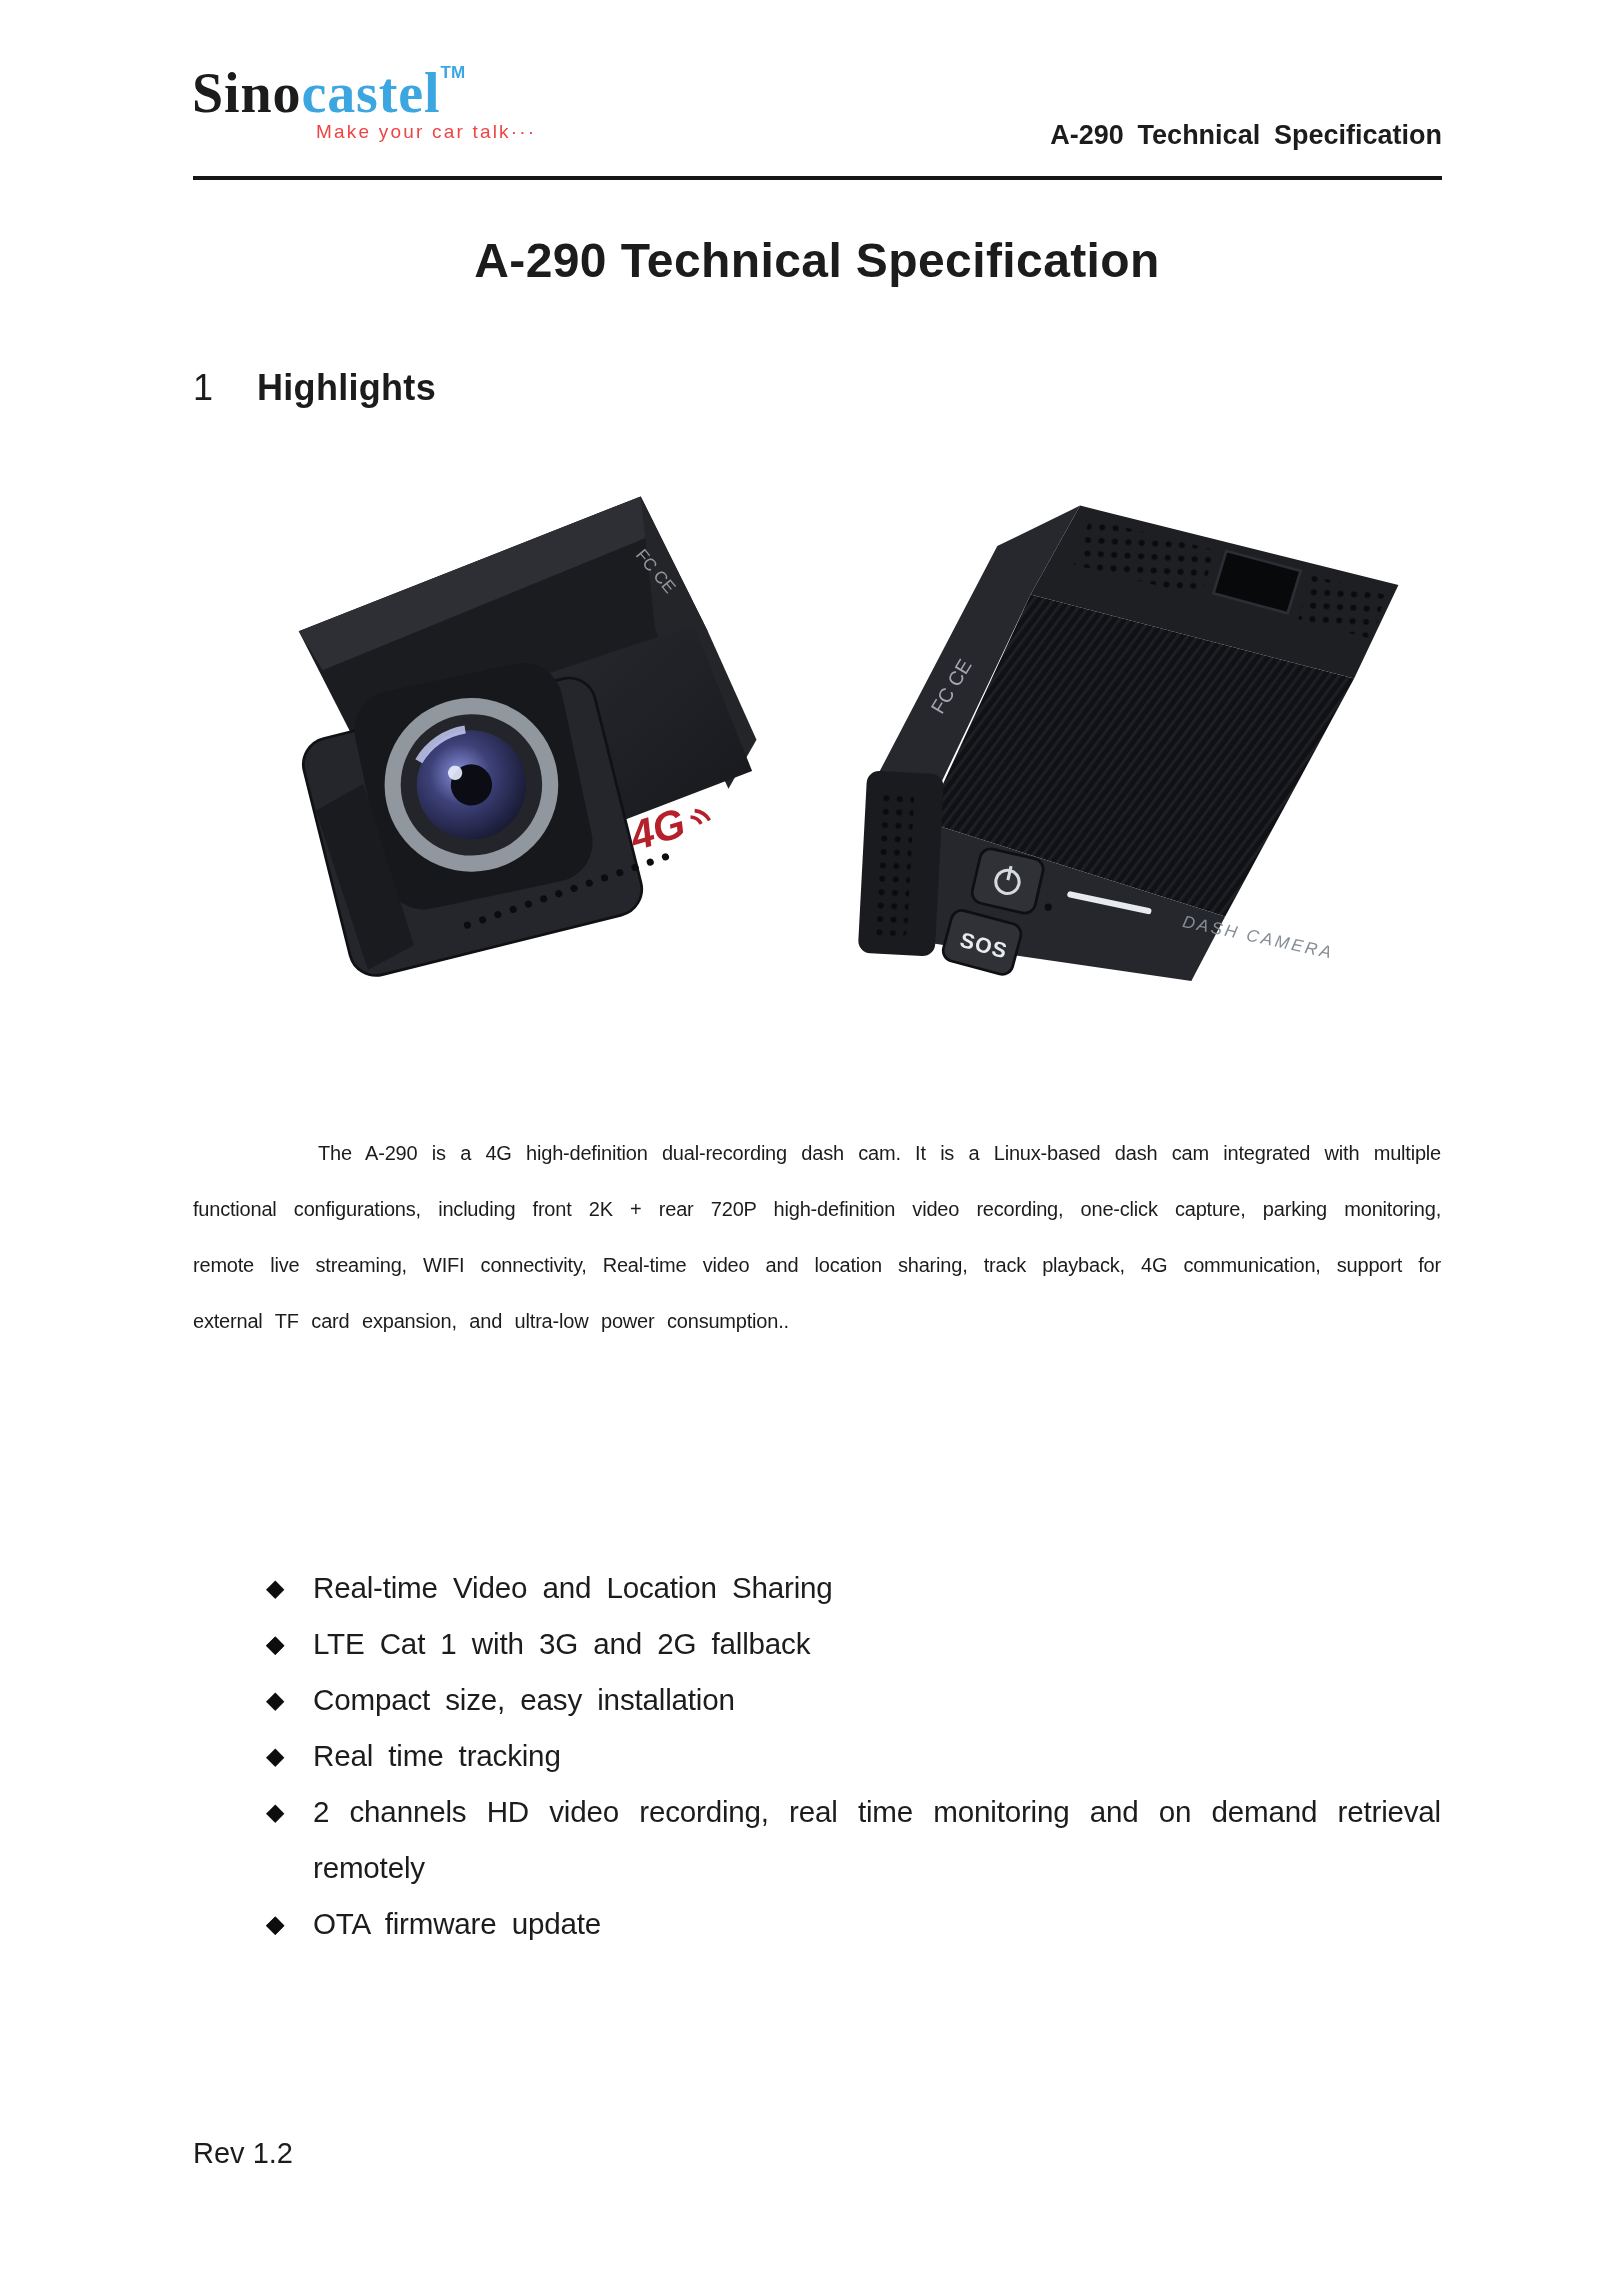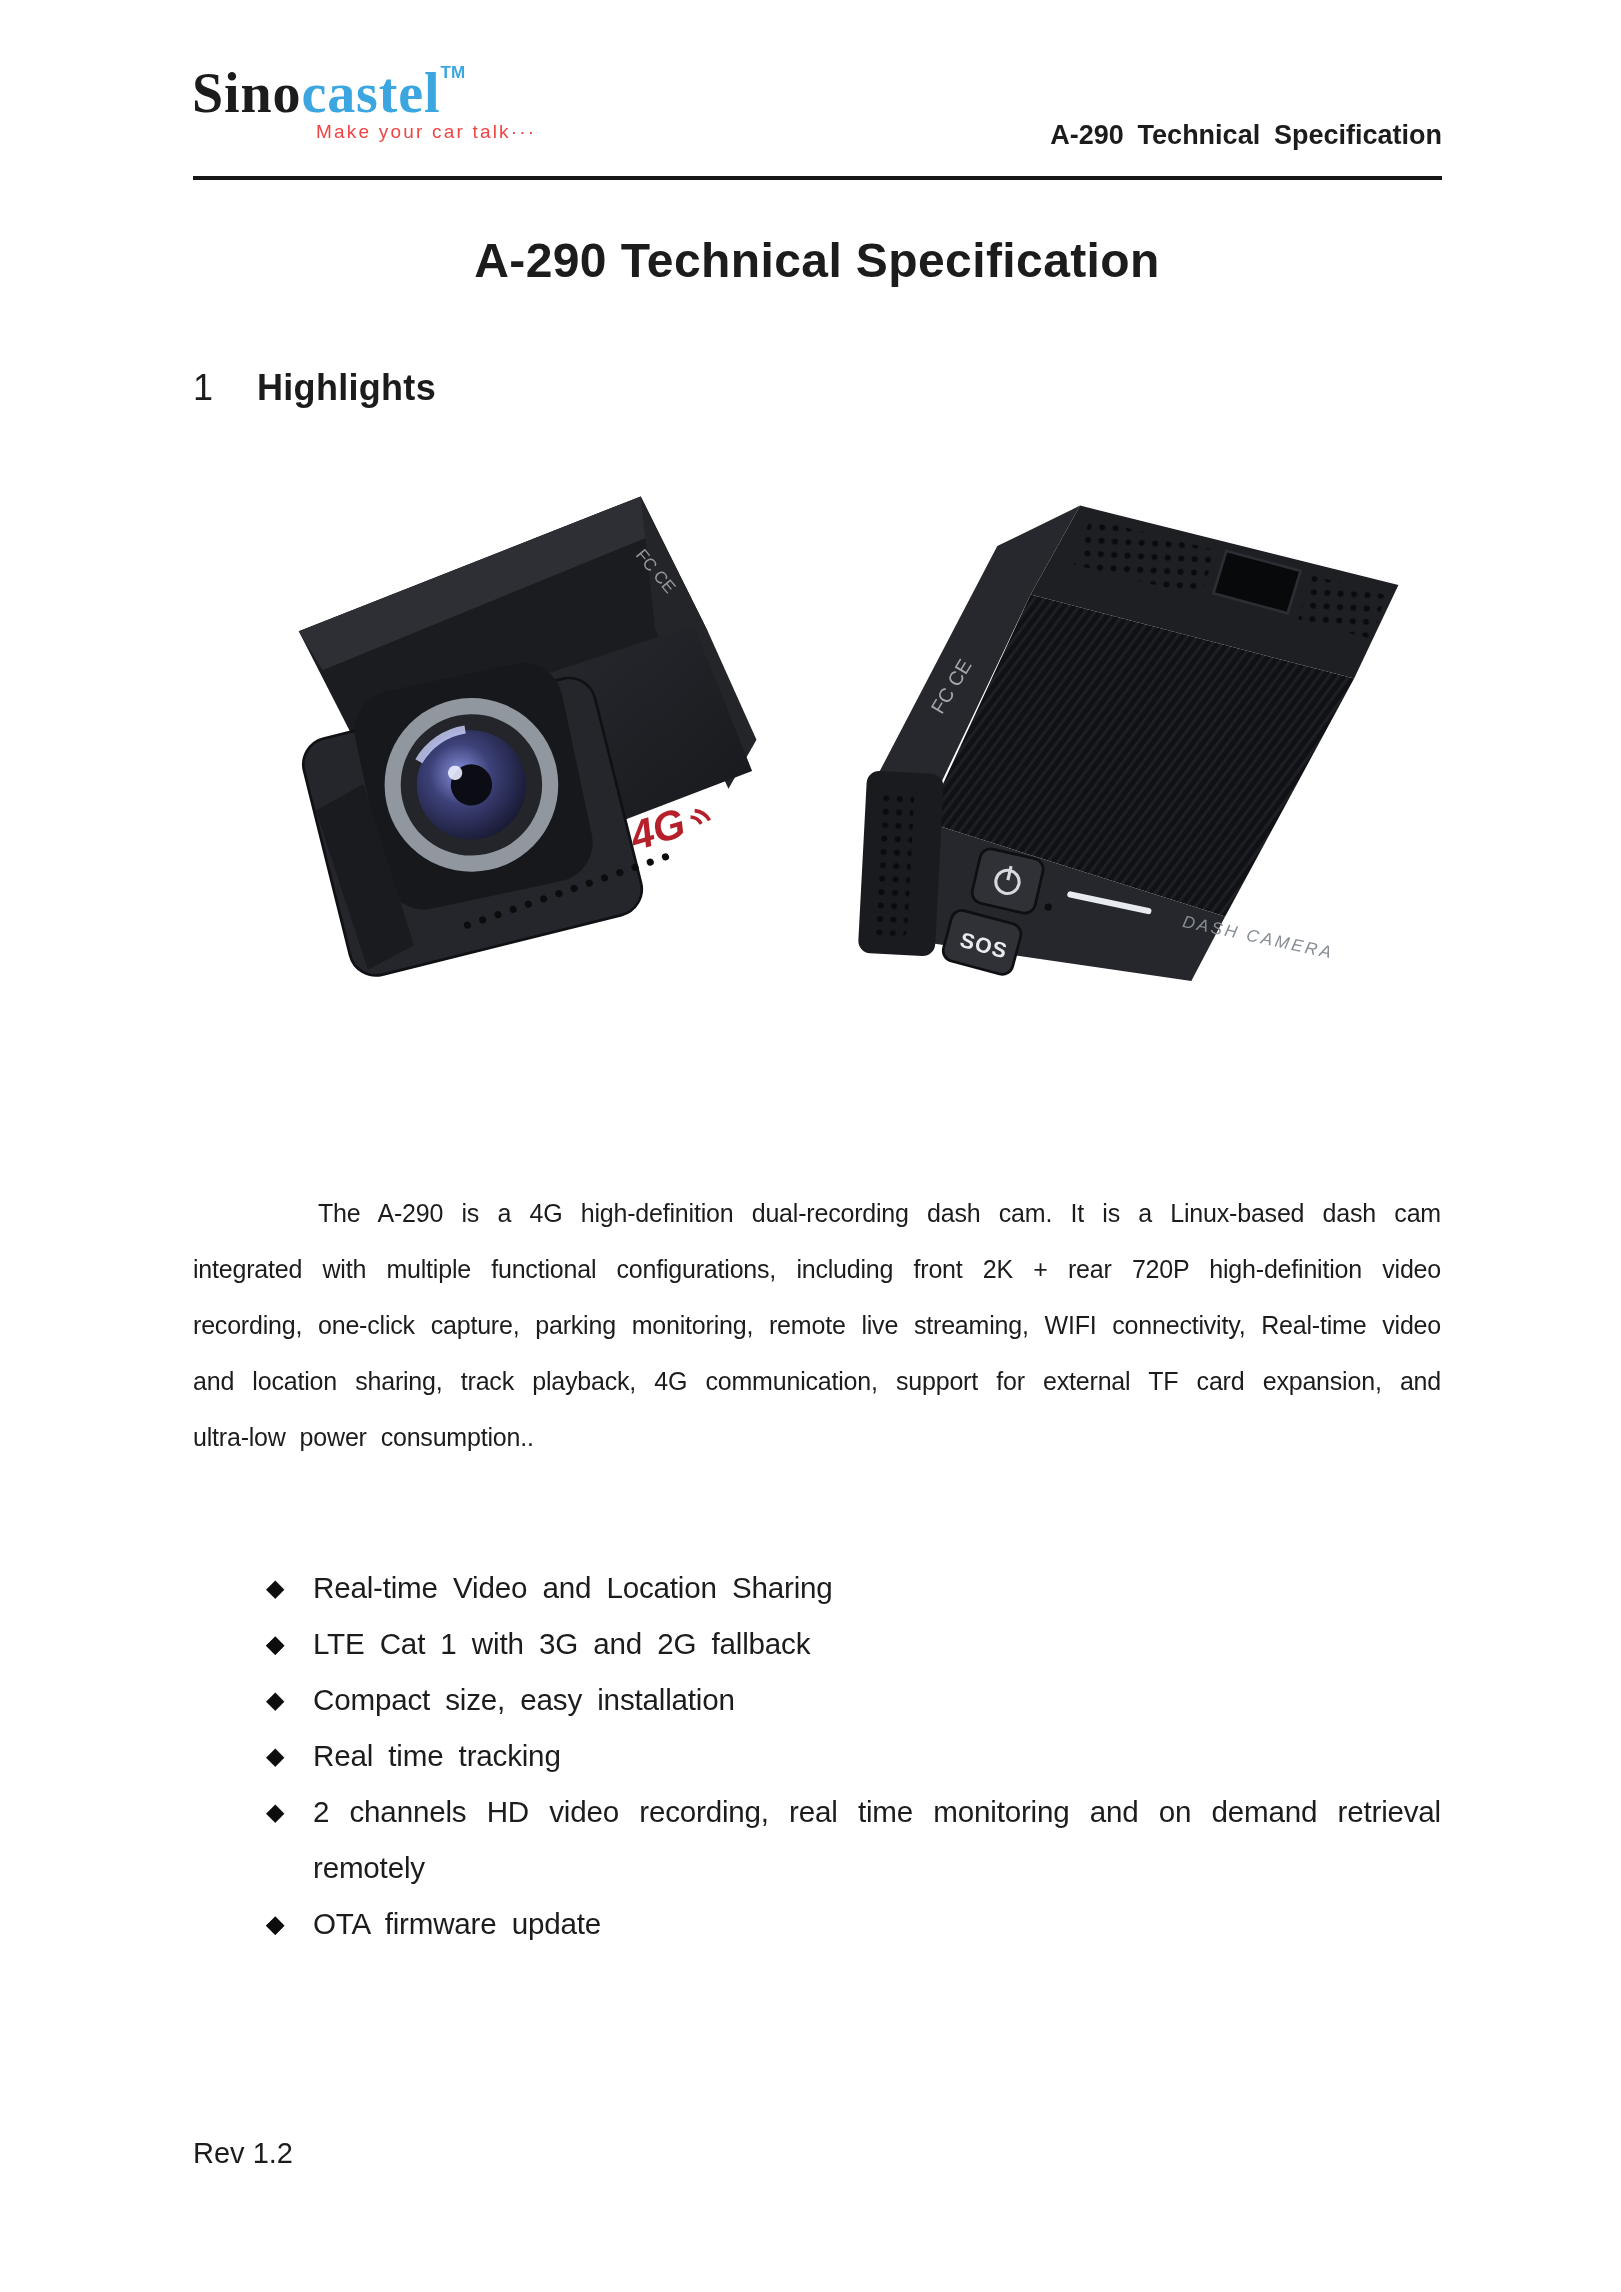--- a/index.html
+++ b/index.html
@@ -22,22 +22,22 @@
   .sec1{top:367px;}
   .sec2{top:1485px;}
   .sec-num{display:inline-block;min-width:64px;}
   .sec1 .sec-num{font-weight:normal;}
   
   .figure{position:absolute;left:0;top:484px;width:1622px;height:510px;}
   .img-front{position:absolute;left:222px;top:10.7px;}
   .img-rear{position:absolute;left:844px;top:0;}
   
   .desc{
-    position:absolute;left:193px;top:1160px;width:1248px;
-    font-size:25px;line-height:56px;text-align:justify;word-spacing:7.2px;letter-spacing:-0.2px;
+    position:absolute;left:193px;top:1105px;width:1248px;
+    font-size:20px;line-height:56px;text-align:justify;word-spacing:7.2px;letter-spacing:-0.2px;
   }
   .desc-indent{display:inline-block;width:125px;}
   
   .features{position:absolute;left:193px;top:1560px;width:1248px;margin:0;padding:0;list-style:none;}
   .features li{
     position:relative;padding-left:120px;max-width:1128px;box-sizing:content-box;
     font-size:29.6px;line-height:56px;text-align:justify;word-spacing:7.2px;letter-spacing:-0.2px;
   }
   .bullet{position:absolute;left:73px;top:0;font-size:24px;color:#0d0d0d;}
   

